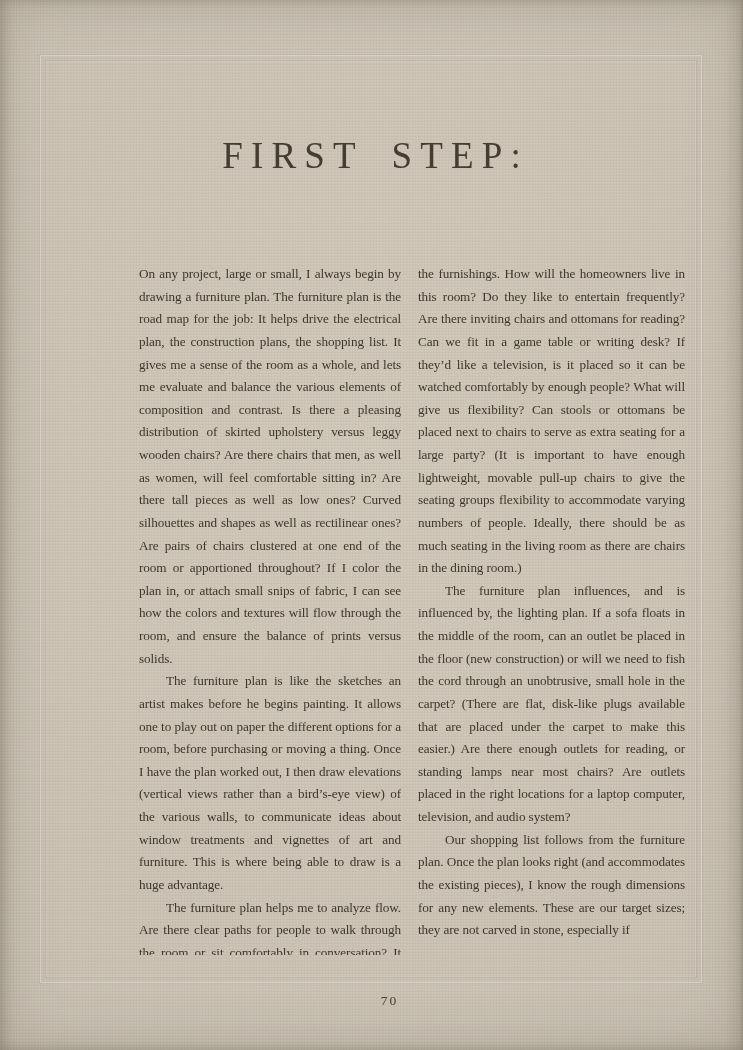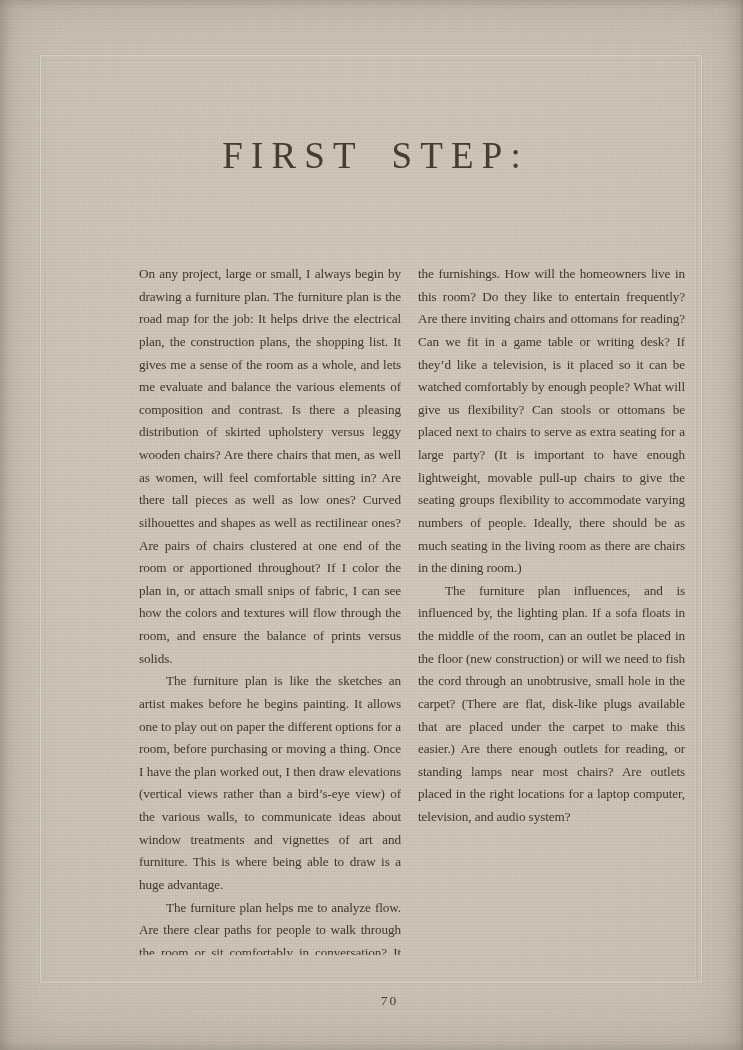--- a/index.html
+++ b/index.html
@@ -131,19 +131,20 @@
   <main class="columns">
     <section class="col col-left">
       <p>On any project, large or small, I always begin by drawing a furniture plan. The furniture plan is the road map for the job: It helps drive the electrical plan, the construction plans, the shopping list. It gives me a sense of the room as a whole, and lets me evaluate and balance the various elements of composition and contrast. Is there a pleasing distribution of skirted upholstery versus leggy wooden chairs? Are there chairs that men, as well as women, will feel comfortable sitting in? Are there tall pieces as well as low ones? Curved silhouettes and shapes as well as rectilinear ones? Are pairs of chairs clustered at one end of the room or apportioned throughout? If I color the plan in, or attach small snips of fabric, I can see how the colors and textures will flow through the room, and ensure the balance of prints versus solids.</p>
       <p class="indent">The furniture plan is like the sketches an artist makes before he begins painting. It allows one to play out on paper the different options for a room, before purchasing or moving a thing. Once I have the plan worked out, I then draw elevations (vertical views rather than a bird’s-eye view) of the various walls, to communicate ideas about window treatments and vignettes of art and furniture. This is where being able to draw is a huge advantage.</p>
       <p class="indent">The furniture plan helps me to analyze flow. Are there clear paths for people to walk through the room or sit comfortably in conversation? It also helps translate the owners’ needs and lifestyle into</p>
     </section>
 
     <section class="col col-right">
       <p>the furnishings. How will the homeowners live in this room? Do they like to entertain frequently? Are there inviting chairs and ottomans for reading? Can we fit in a game table or writing desk? If they’d like a television, is it placed so it can be watched comfortably by enough people? What will give us flexibility? Can stools or ottomans be placed next to chairs to serve as extra seating for a large party? (It is important to have enough lightweight, movable pull-up chairs to give the seating groups flexibility to accommodate varying numbers of people. Ideally, there should be as much seating in the living room as there are chairs in the dining room.)</p>
       <p class="indent">The furniture plan influences, and is influenced by, the lighting plan. If a sofa floats in the middle of the room, can an outlet be placed in the floor (new construction) or will we need to fish the cord through an unobtrusive, small hole in the carpet? (There are flat, disk-like plugs available that are placed under the carpet to make this easier.) Are there enough outlets for reading, or standing lamps near most chairs? Are outlets placed in the right locations for a laptop computer, television, and audio system?</p>
+      <p class="indent">Our shopping list follows from the furniture plan. Once the plan looks right (and accommodates the existing pieces), I know the rough dimensions for any new elements. These are our target sizes; they are not carved in stone, especially if</p>
     </section>
   </main>
 
   <footer>
     <span class="page-number">70</span>
   </footer>
 </div>
 
 </body></html>

